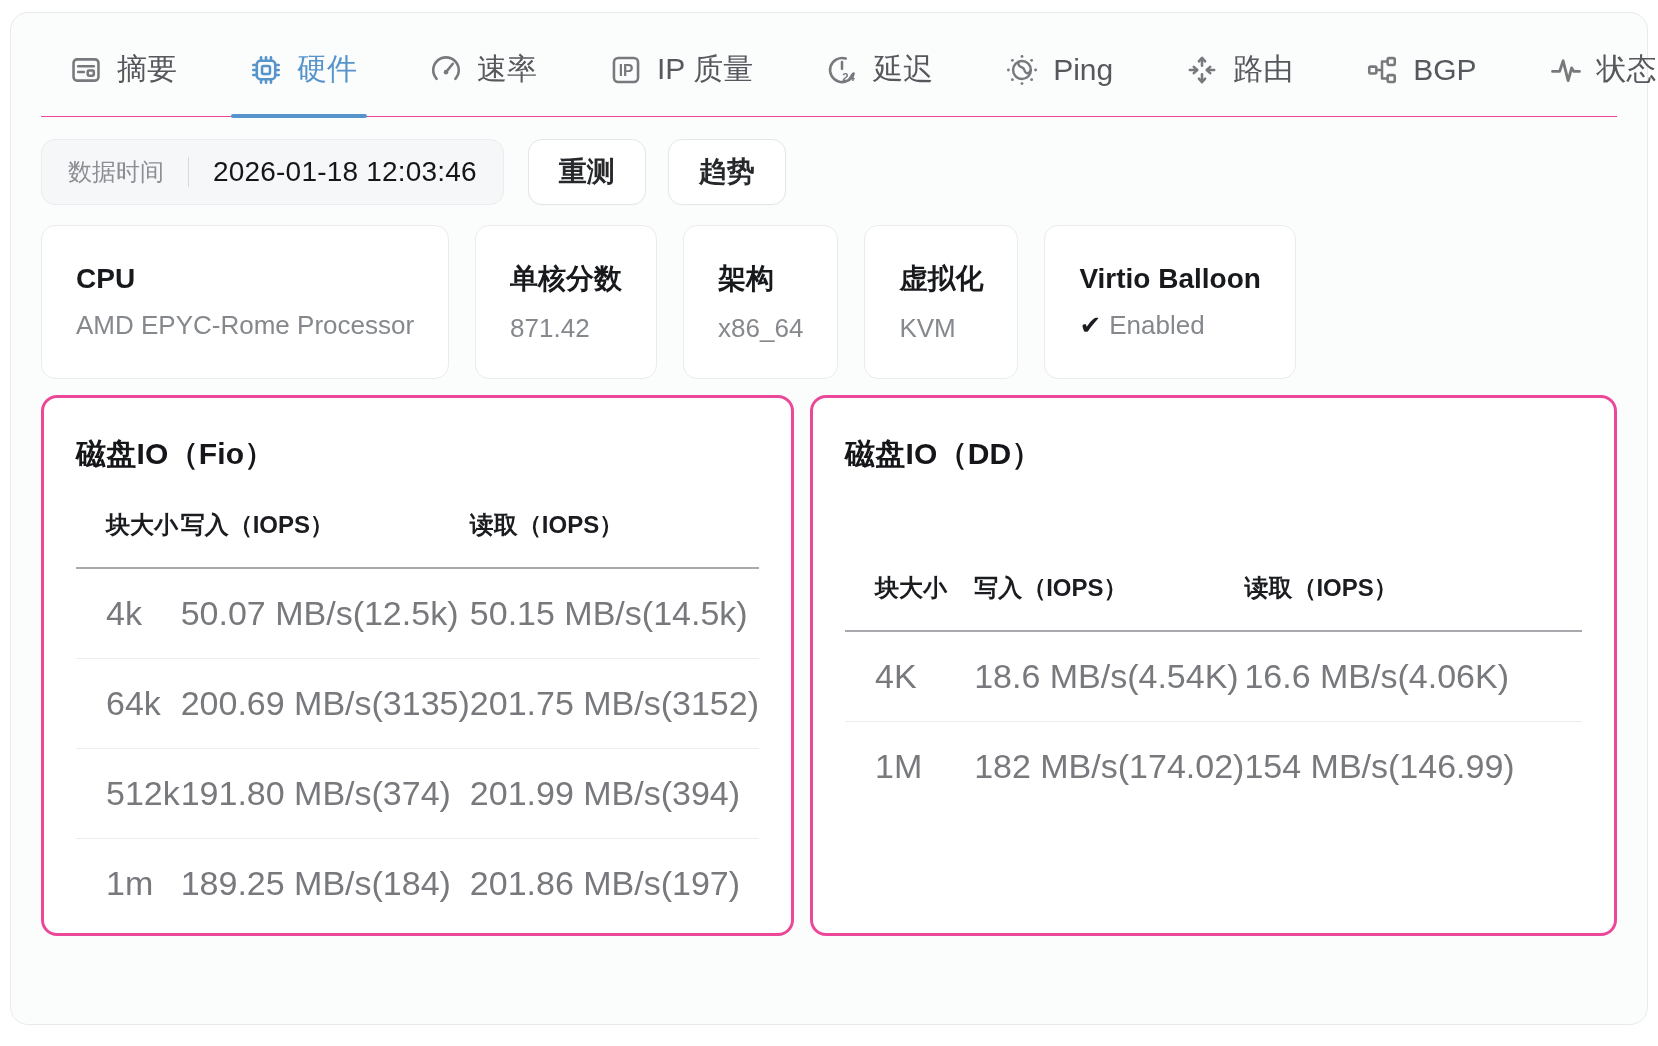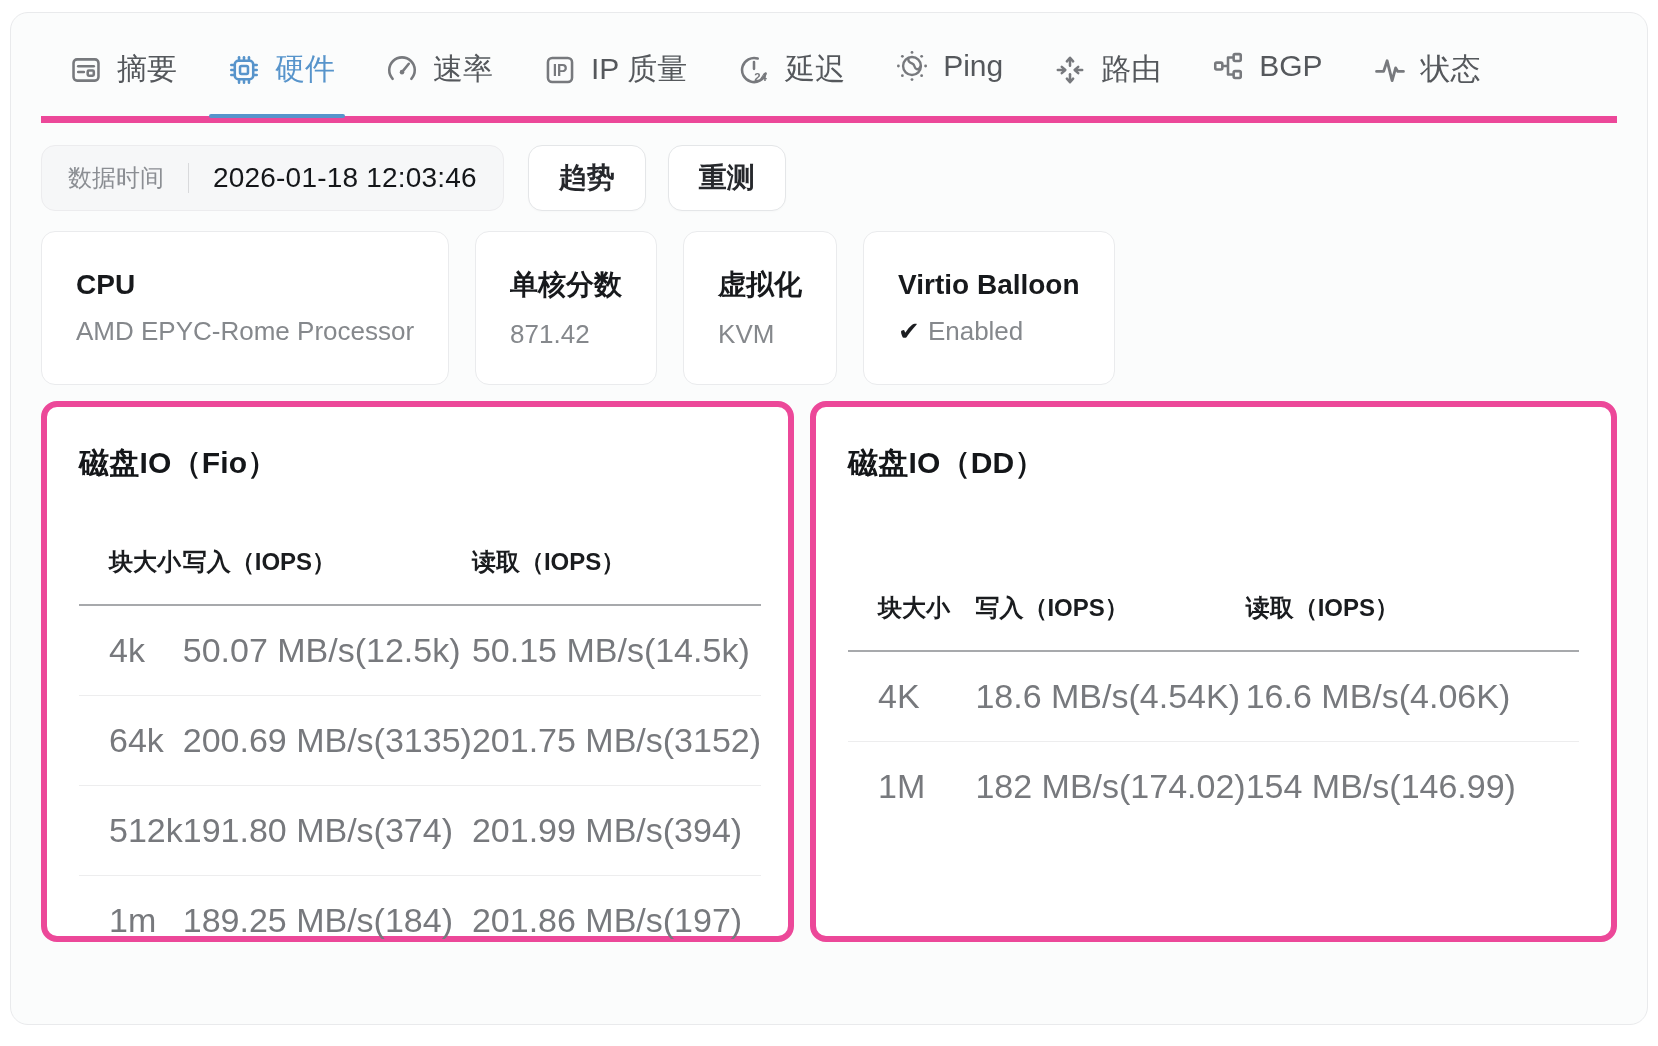--- a/index.html
+++ b/index.html
@@ -5,22 +5,22 @@
   * { margin:0; padding:0; box-sizing:border-box; }
   html,body { width:1658px; height:1046px; background:#ffffff;
     font-family:"Liberation Sans","DejaVu Sans",sans-serif; }
   .page {
     position:absolute; left:10px; top:12px; width:1638px; height:1013px;
     background:#fbfcfc; border:1px solid #e9eaec; border-radius:18px;
     padding:16px 30px 30px 30px;
   }
   
   .tabbar {
-    display:flex; align-items:flex-start; gap:50px;
-    padding:14px 28px 0 28px; border-bottom:7px solid #ec4899;
+    display:flex; align-items:center; gap:72px;
+    padding:14px 28px 0 28px; border-bottom:1px solid #ec4899;
   }
   .tab {
     position:relative; display:flex; align-items:center; gap:14px;
     padding:6px 0 26px 0; color:#55585c; font-size:30px; cursor:pointer;
     white-space:nowrap;
   }
   .tab .ticon { display:flex; align-items:center; }
   .tab svg { stroke:#77797d; }
   .tab.active { color:#5794cb; font-weight:500; }
   .tab.active svg { stroke:#5794cb; }
@@ -53,22 +53,22 @@
     padding:28px 34px; height:154px;
     display:flex; flex-direction:column; justify-content:center; gap:15px;
     white-space:nowrap;
   }
   .card-title { font-size:28px; font-weight:700; color:#17191c; }
   .card-value { font-size:26px; color:#85888c; }
   .check { color:#1b1d20; font-weight:700; margin-right:8px; }
   
   .panels { display:flex; gap:16px; margin-top:16px; height:541px; }
   .panel {
-    background:#ffffff; border:6px solid #ec4899; border-radius:16px;
-    padding:26px 28px; display:flex; flex-direction:column;gap:28px;
+    background:#ffffff; border:3px solid #ec4899; border-radius:16px;
+    padding:26px 28px; display:flex; flex-direction:column;
   }
   .panel-fio { width:753px; }
   .panel-dd  { flex:1; }
   .panel h2 { font-size:30px; font-weight:700; color:#141619; margin:10px 0 0 4px; letter-spacing:0.2px; }
   .tablewrap { flex:1; display:flex; flex-direction:column; justify-content:flex-start; margin-top:34px; }
   .panel-dd .tablewrap { justify-content:center; margin-top:0; }
   table { width:calc(100% - 8px); margin:0 4px; border-collapse:collapse; }
   th {
     text-align:left; font-size:24px; font-weight:700; color:#1a1c1f;
     padding:0 0 26px 0; border-bottom:2px solid #a7a9ac; white-space:nowrap;
@@ -211,32 +211,36 @@
     </div>
 
   </nav>
 
   <div class="toolbar">
     <div class="timebox">
       <span class="tb-label">数据时间</span>
       <span class="tb-div"></span>
       <span class="tb-value">2026-01-18 12:03:46</span>
     </div>
+    <button class="btn">重测</button>
     <button class="btn">趋势</button>
-    <button class="btn">重测</button>
   </div>
 
   <div class="cards">
     <div class="card">
       <div class="card-title">CPU</div>
       <div class="card-value">AMD EPYC-Rome Processor</div>
     </div>
     <div class="card">
       <div class="card-title">单核分数</div>
       <div class="card-value">871.42</div>
+    </div>
+    <div class="card">
+      <div class="card-title">架构</div>
+      <div class="card-value">x86_64</div>
     </div>
     <div class="card">
       <div class="card-title">虚拟化</div>
       <div class="card-value">KVM</div>
     </div>
     <div class="card">
       <div class="card-title">Virtio Balloon</div>
       <div class="card-value"><span class="check">✔</span><span>Enabled</span></div>
     </div>
   </div>

